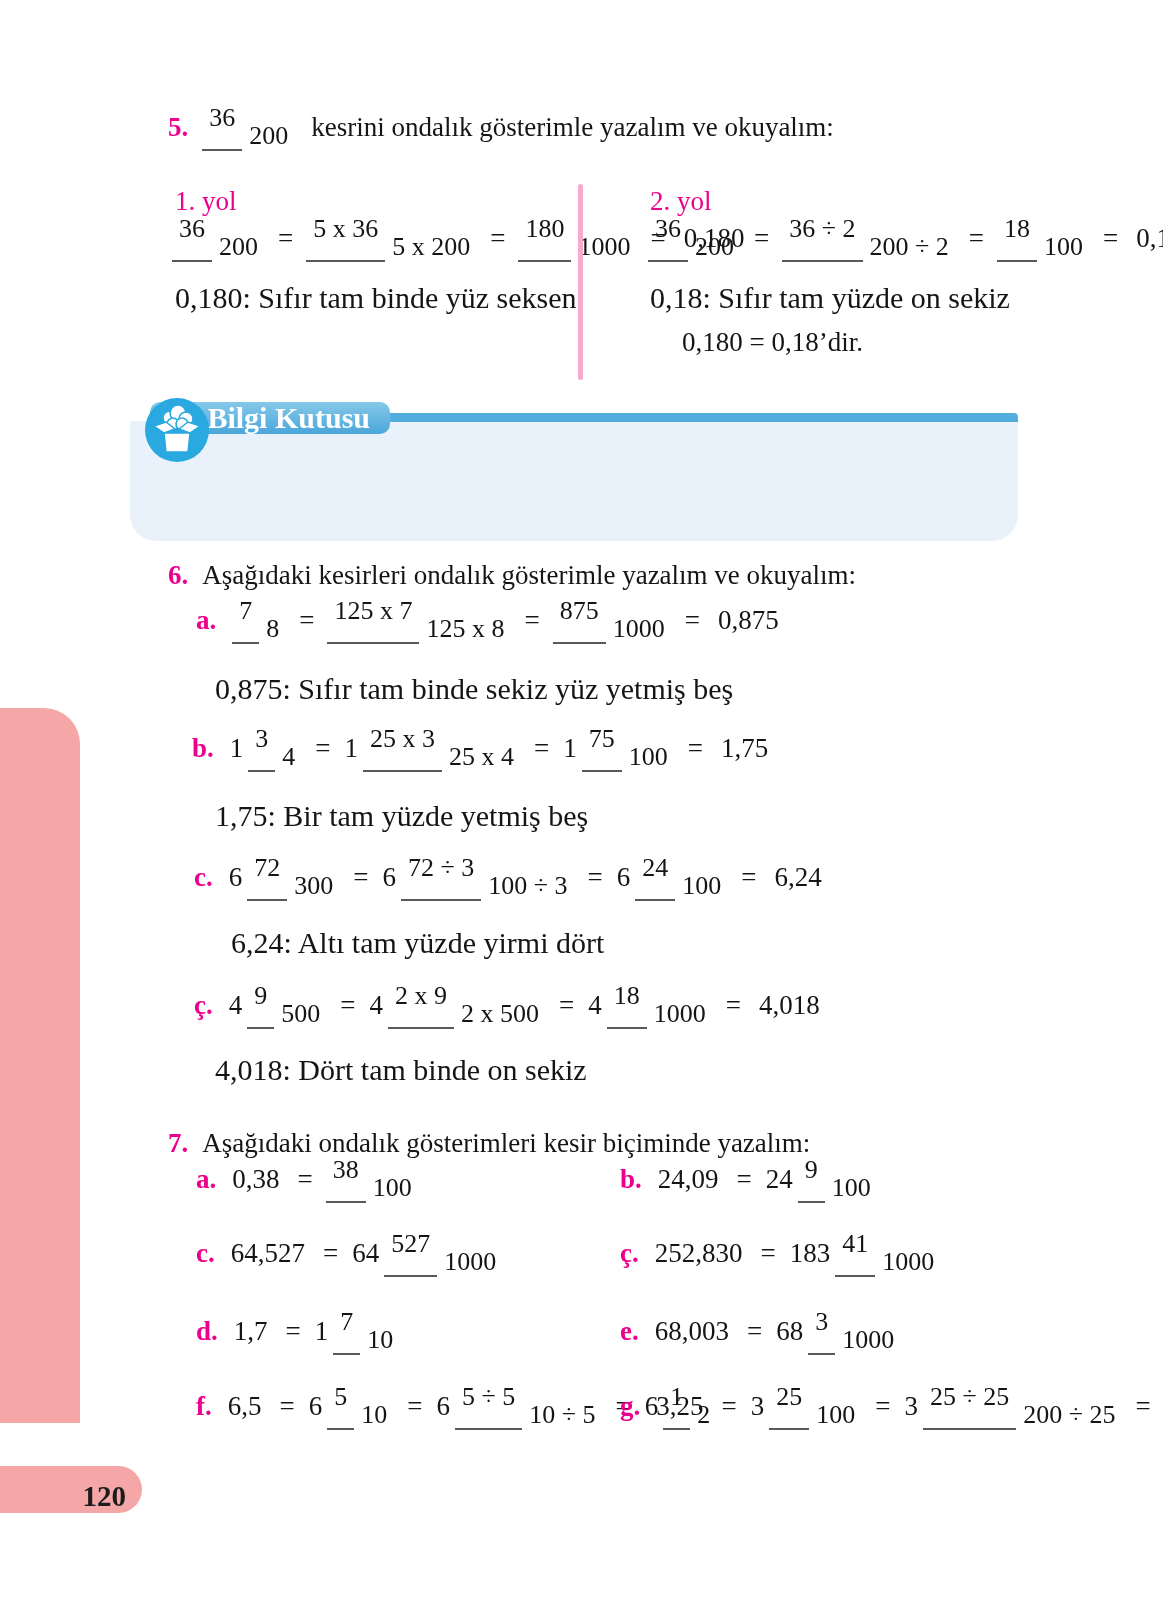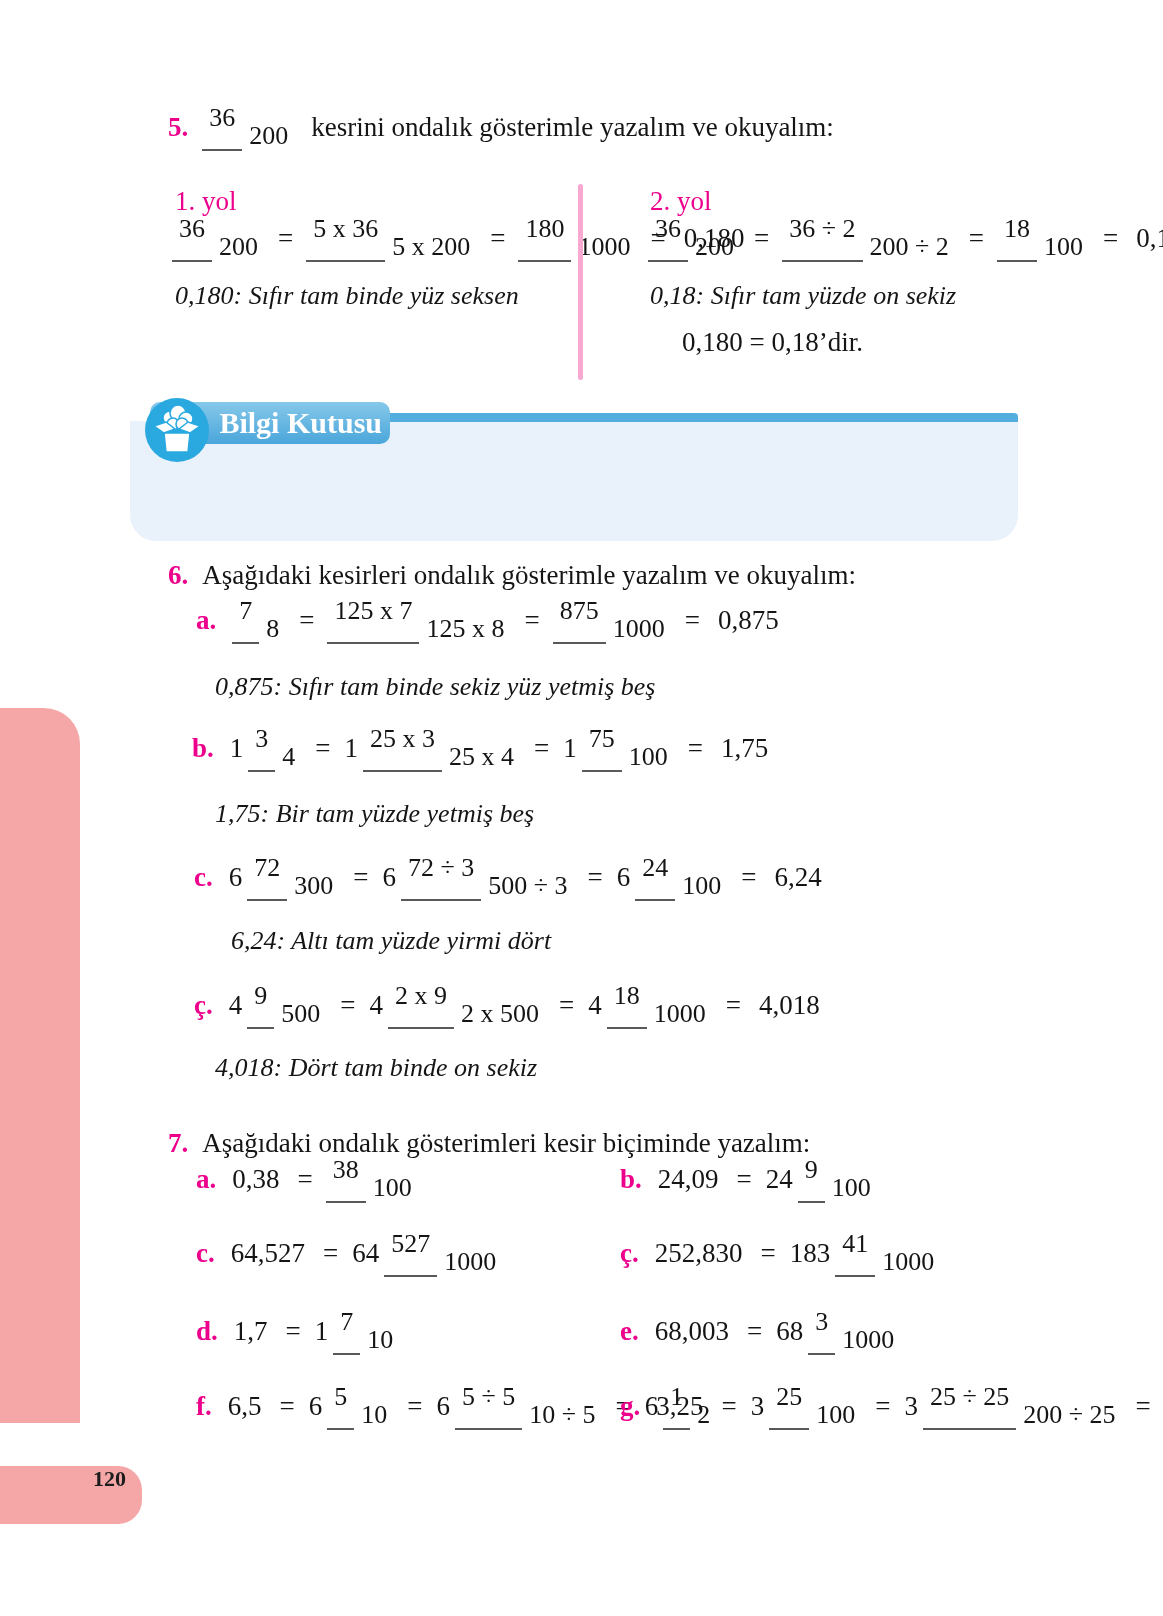--- a/index.html
+++ b/index.html
@@ -9,21 +9,21 @@
   }
   
   .eq { position:absolute; display:flex; align-items:center; font-size:27px; white-space:nowrap; }
   .frac { display:flex; text-align:center; margin:0 4px; font-size:26px; line-height:30px; }
   .frac .num { border-bottom:2px solid #595959; padding:0 7px 2px; }
   .frac .den { padding:18px 7px 0; }
   .eqtxt { margin:0 9px; }
   .whole { margin-left:5px; margin-right:1px; }
   .eq > span:first-child { margin-left:0; }
   .item-label { color:#ec008c; font-weight:bold; margin-right:16px; }
-  .reading { position:absolute; font-size:26px;font-style:italic; }
+  .reading { position:absolute; font-size:30px; }
   .prob-title { position:absolute; display:flex; font-size:27px; white-space:nowrap; }
   .prob-num { color:#ec008c; font-weight:bold; margin-right:14px; }
   .method-title { position:absolute; color:#ec008c; font-size:27px; }
   .note { position:absolute; font-size:27px;margin-left:32px; }
   
   #p5 { position:absolute; left:168px; top:103px; display:flex; align-items:center; font-size:27px; }
   #p5 .prob-num { margin-right:10px; }
   #p5 .intro-text { margin-left:12px; }
   
   #divider { position:absolute; left:578px; top:184px; width:5px; height:196px; background:#f9a8cf; border-radius:3px; }
@@ -33,24 +33,24 @@
   #m1-read  { left:175px; top:281px; }
   #m2-title { left:650px; top:186px; }
   #m2-eq    { left:648px; top:214px; }
   #m2-read  { left:650px; top:281px; }
   #m2-note  { left:650px; top:327px; }
   
   #infobox { position:absolute; left:130px; top:397px; width:888px; height:144px; }
   .ib-body { position:absolute; left:0; top:24px; width:888px; height:120px; background:#e9f2fb; border-radius:0 0 26px 26px; }
   .ib-bar  { position:absolute; left:240px; top:16px; width:648px; height:9px; background:#54aedd; border-radius:0 4px 0 0; }
   .ib-banner {
-    position:absolute; left:20px; top:5px; width:240px; height:42px;
+    position:absolute; left:20px; top:5px; width:240px; height:32px;
     background:linear-gradient(180deg,#86c8ea,#4aa6da); border-radius:10px;
     color:#ffffff; font-weight:bold; font-size:30px;
-    display:flex; align-items:center; justify-content:flex-end; padding-right:8px; box-sizing:border-box;
+    display:flex; align-items:center; justify-content:flex-end; padding-right:20px; box-sizing:border-box;
   }
   .ib-icon { position:absolute; left:14px; top:0; width:66px; height:66px; }
   .ib-text { position:absolute; left:28px; top:62px; width:812px; font-size:27px; line-height:37px; text-indent:32px; }
   
   #p6-title  { left:168px; top:560px; }
   #p6a-eq    { left:196px; top:596px; }
   #p6a-read  { left:215px; top:672px; }
   #p6b-eq    { left:192px; top:724px; }
   #p6b-read  { left:215px; top:799px; }
   #p6c-eq    { left:194px; top:853px; }
@@ -63,23 +63,23 @@
   #p7b-eq  { left:620px; top:1155px; }
   #p7c-eq  { left:196px; top:1229px; }
   #p7cc-eq { left:620px; top:1229px; }
   #p7d-eq  { left:196px; top:1307px; }
   #p7e-eq  { left:620px; top:1307px; }
   #p7f-eq  { left:196px; top:1382px; }
   #p7g-eq  { left:620px; top:1382px; }
   
   #sidebar { position:absolute; left:0; top:708px; width:80px; height:715px; background:#f5a7a7; border-radius:0 36px 0 0; }
   #page-tab {
-    position:absolute; left:0; top:1466px; width:142px; height:58px; background:#f5a7a7;
-    border-radius:0 24px 24px 0; display:flex; align-items:flex-start; justify-content:flex-end;
-    padding-right:16px; box-sizing:border-box; font-weight:bold; font-size:22px; color:#1c1c1c;
+    position:absolute; left:0; top:1466px; width:142px; height:47px; background:#f5a7a7;
+    border-radius:0 24px 24px 0; display:flex; align-items:flex-end; justify-content:flex-end;
+    padding-right:16px; box-sizing:border-box; font-weight:bold; font-size:29px; color:#1c1c1c;
   }
 </style>
 </head>
 <body>
 
 <div class="page">
 
   <div id="p5">
     <span class="prob-num">5.</span>
     <span class="frac">
@@ -218,21 +218,21 @@
     <span class="eq" style="position:static">
         <span class="whole">6</span>
         <span class="frac">
           <span class="num">72</span>
           <span class="den">300</span>
         </span>
         <span class="eqtxt">=</span>
         <span class="whole">6</span>
         <span class="frac">
           <span class="num">72 ÷ 3</span>
-          <span class="den">500 ÷ 3</span>
+          <span class="den">100 ÷ 3</span>
         </span>
         <span class="eqtxt">=</span>
         <span class="whole">6</span>
         <span class="frac">
           <span class="num">24</span>
           <span class="den">100</span>
         </span>
         <span class="eqtxt">=</span>
         <span class="eqtxt">6,24</span>
       </span>

